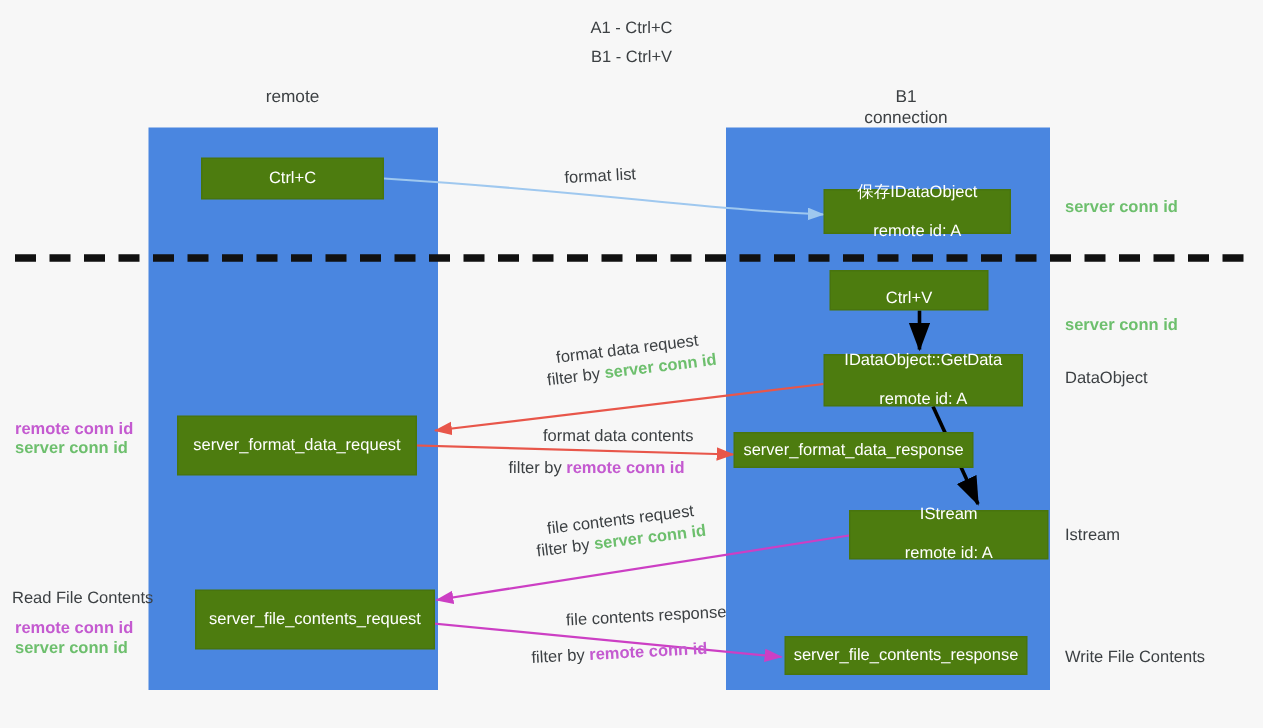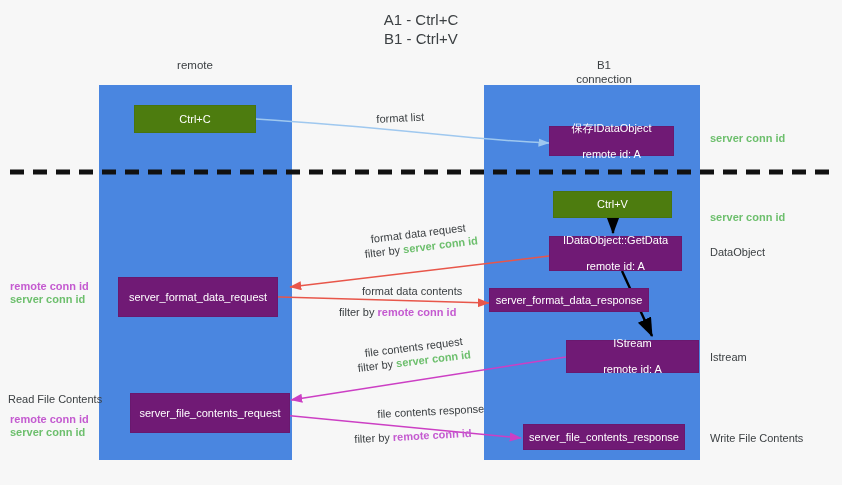--- a/index.html
+++ b/index.html
@@ -8,40 +8,40 @@
     background:#f7f7f7;
     font-family:"Liberation Sans","DejaVu Sans",sans-serif;
     overflow:hidden;
     position:relative;
   }
   #stage{position:absolute;left:0;top:0;width:842px;height:485px;}
 
   
   .title{
     position:absolute;left:0;top:10px;width:842px;
-    text-align:center;color:#3c4043;font-size:15px;line-height:19px;
+    text-align:center;color:#3c4043;font-size:11px;line-height:19px;
   }
 
   
   .lane-head{position:absolute;text-align:center;color:#3c4043;font-size:11.5px;line-height:14px;width:200px;}
   .lane-head .l1{display:block;}
   .lane-head .l2{display:block;}
 
   
   .lane{position:absolute;background:#4a86e0;}
 
   
   .node{
     position:absolute;box-sizing:border-box;
     display:flex;flex-direction:column;align-items:center;justify-content:center;
     color:#ffffff;font-size:11px;line-height:13px;text-align:center;
     border:1px solid rgba(0,0,0,.06);
   }
   .node .ln{display:block;white-space:nowrap;}
-  .orange{background:#701a75;gap:13px;}
+  .orange{background:#4d7c0f;gap:13px;}
   .green{background:#4d7c0f;}
 
   
   .txt{position:absolute;font-size:11px;line-height:14px;color:#3c4043;white-space:nowrap;}
   .green-t{color:#6dbf6d;font-weight:bold;}
   .purple-t{color:#c45ad0;font-weight:bold;}
   .rot{transform-origin:0 0;}
   .side{position:absolute;font-size:11px;line-height:14px;white-space:nowrap;}
 
   svg.ov{position:absolute;left:0;top:0;width:842px;height:485px;overflow:visible;}
@@ -102,21 +102,21 @@
 
   <div class="node green" style="left:134px;top:105px;width:122px;height:28px;">
     <span class="ln">Ctrl+C</span>
   </div>
 
   <div class="node orange" style="left:549px;top:126px;width:125px;height:30px;">
     <span class="ln">保存IDataObject</span>
     <span class="ln">remote id: A</span>
   </div>
 
-  <div class="node green" style="left:553px;top:191px;width:119px;height:27px;">
+  <div class="node green" style="left:553px;top:180px;width:106px;height:27px;justify-content:flex-end;">
     <span class="ln">Ctrl+V</span>
   </div>
 
   <div class="node orange" style="left:549px;top:236px;width:133px;height:35px;">
     <span class="ln">IDataObject::GetData</span>
     <span class="ln">remote id: A</span>
   </div>
 
   <div class="node orange" style="left:118px;top:277px;width:160px;height:40px;">
     <span class="ln">server_format_data_request</span>

